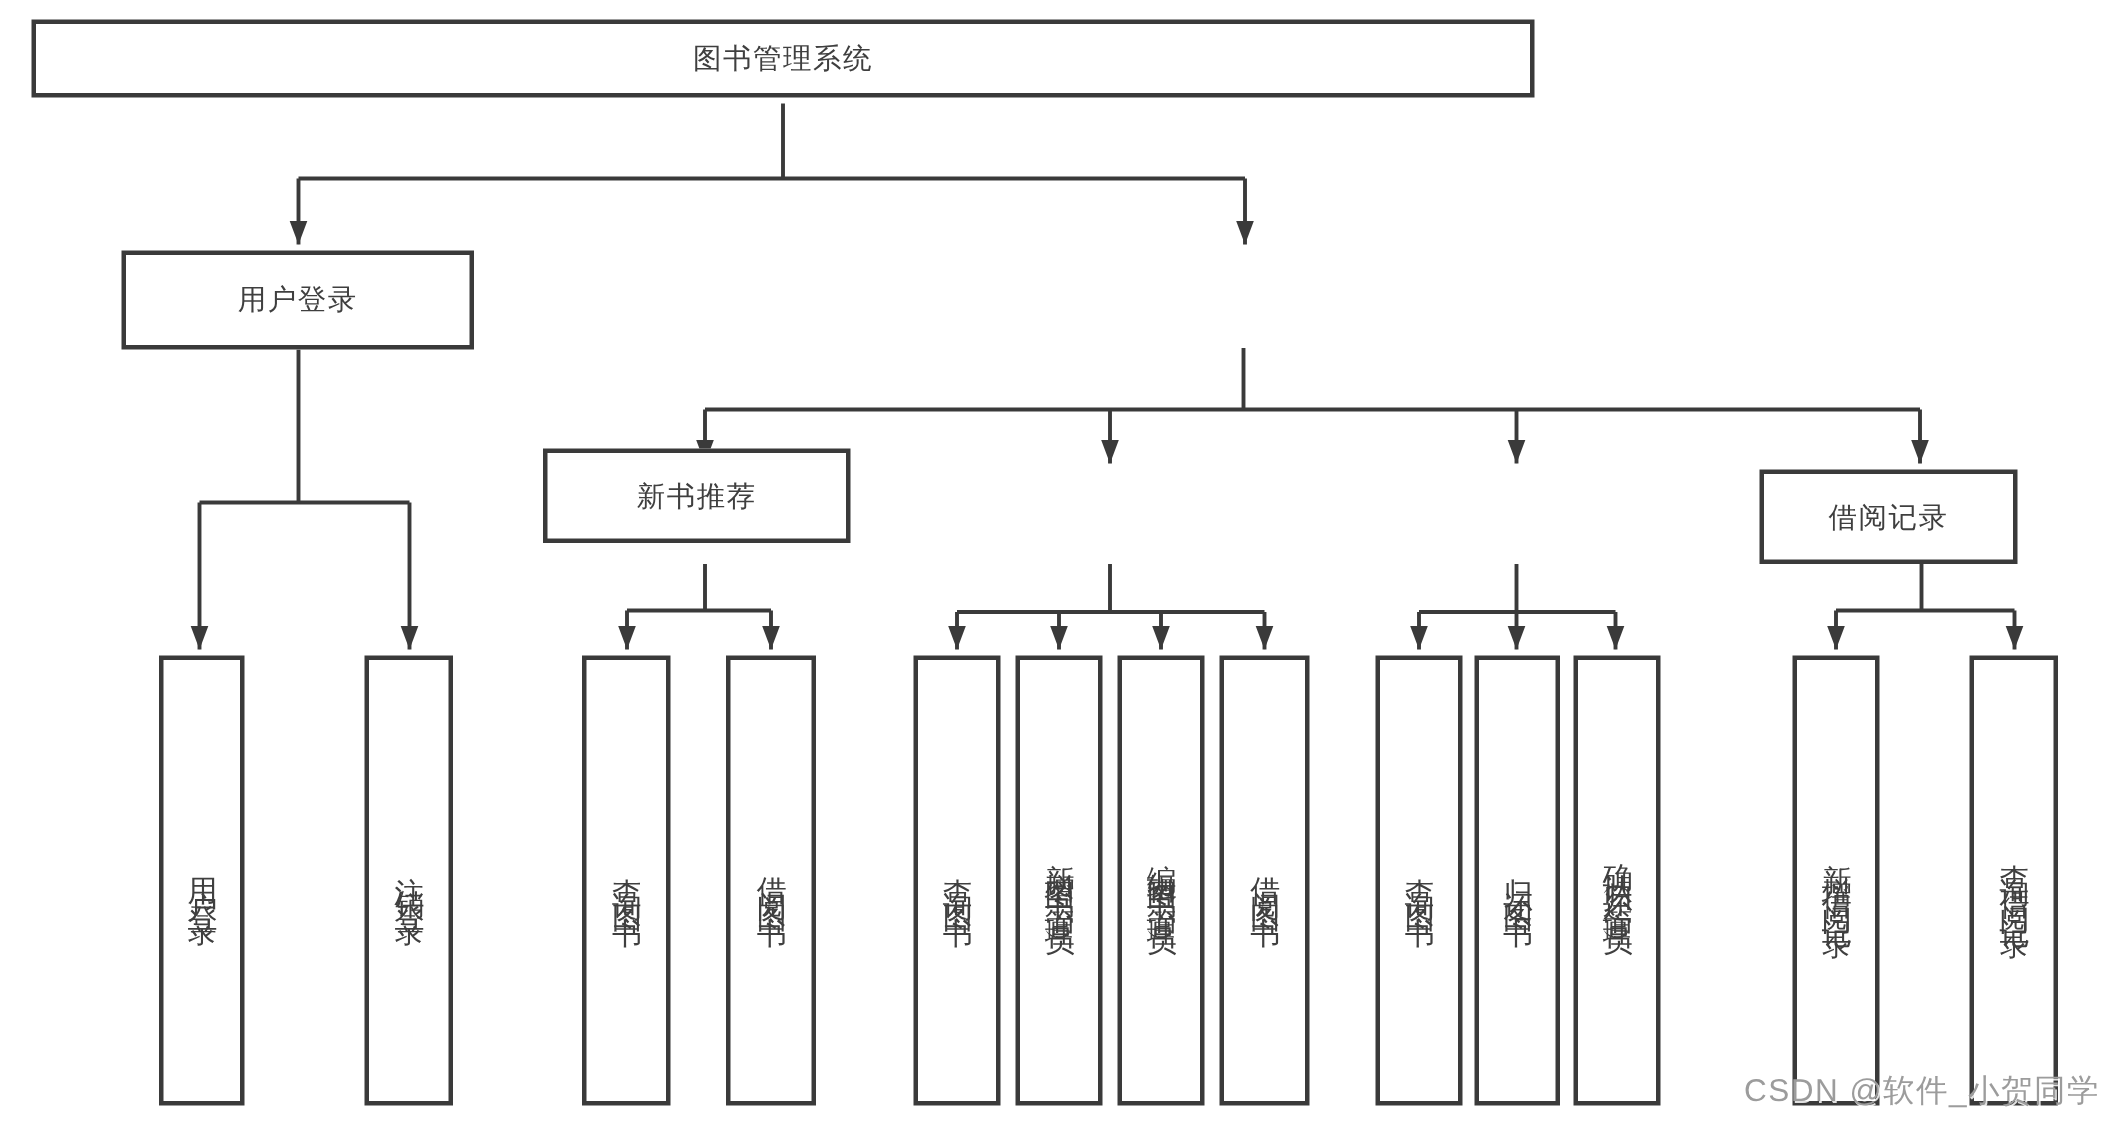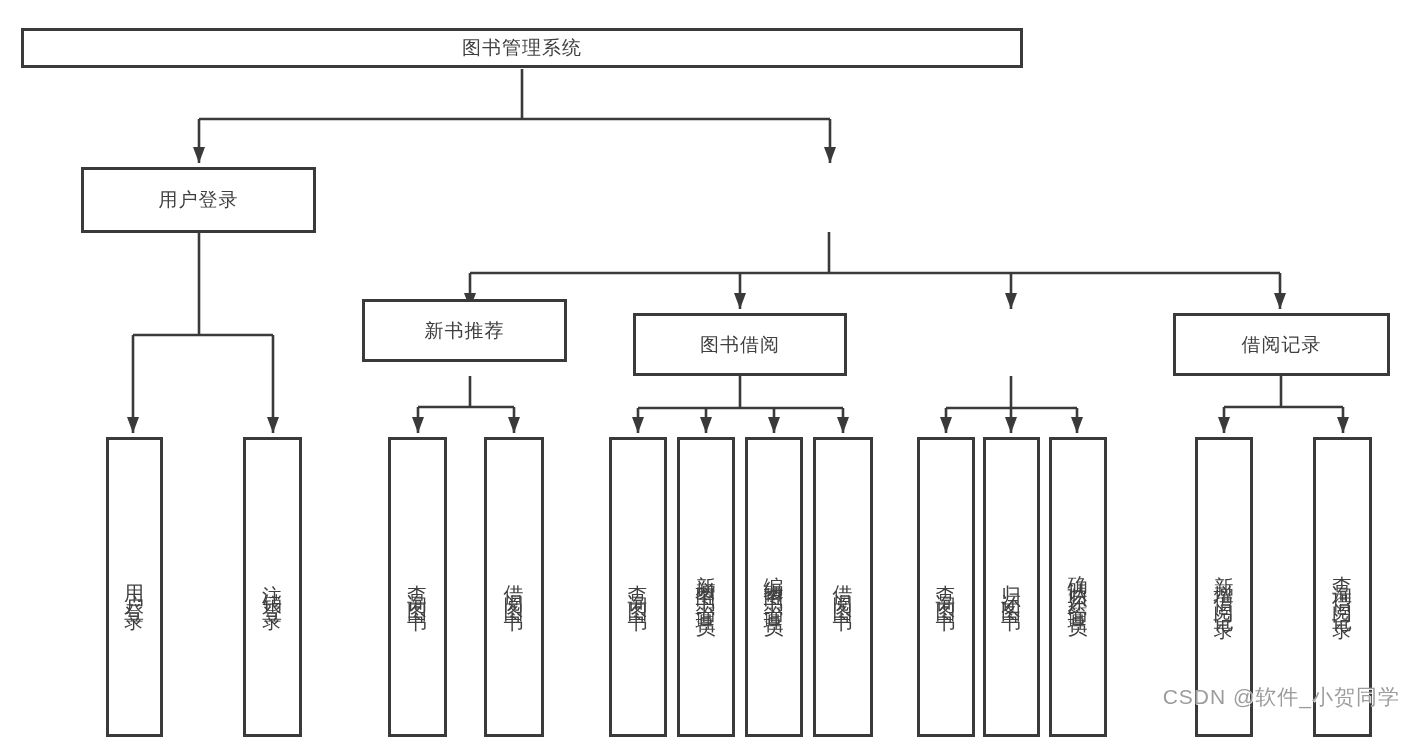--- a/index.html
+++ b/index.html
@@ -30,21 +30,21 @@
     font-size:20px;
     letter-spacing:9px;
     line-height:1;
     top:437px;height:300px;
   }
   .vbox.long{letter-spacing:6px;}
   #wires{position:absolute;left:0;top:0;z-index:1;}
   #wires path{stroke:#3a3a3a;stroke-width:2.6;fill:none;}
   .watermark{
     position:absolute;
-    right:5px;top:683px;
+    right:5px;top:713px;
     font-size:21px;
     color:#9c9c9c;
     letter-spacing:1px;
     text-shadow:1px 1px 0 rgba(255,255,255,0.85);
     z-index:3;
     white-space:nowrap;
   }
 </style>
 </head>
 <body>
@@ -106,35 +106,32 @@
     </g>
 
     <g>
       <path d="M1281,376 V407"></path>
       <path d="M1224,407 H1343"></path>
       <path d="M1224,407 V433" marker-end="url(#arrow)"></path>
       <path d="M1343,407 V433" marker-end="url(#arrow)"></path>
     </g>
   </svg>
 
-  <div class="box" style="left:21px;top:28px;width:1002px;height:40px;">
+  <div class="box" style="left:21px;top:13px;width:1002px;height:52px;">
     <span>图书管理系统</span>
   </div>
 
   <div class="box" style="left:81px;top:167px;width:235px;height:66px;">
     <span>用户登录</span>
   </div>
 
   <div class="box" style="left:362px;top:299px;width:205px;height:63px;">
     <span>新书推荐</span>
   </div>
-  <div class="box" style="left:633px;top:313px;width:214px;height:63px;">
-    <span>图书借阅</span>
-  </div>
-  <div class="box" style="left:1173px;top:313px;width:217px;height:63px;">
+  <div class="box" style="left:1173px;top:313px;width:172px;height:63px;">
     <span>借阅记录</span>
   </div>
 
   <div class="box vbox" style="left:106px;width:57px;">
     <span>用户登录</span>
   </div>
   <div class="box vbox" style="left:243px;width:59px;">
     <span>注销登录</span>
   </div>
 

